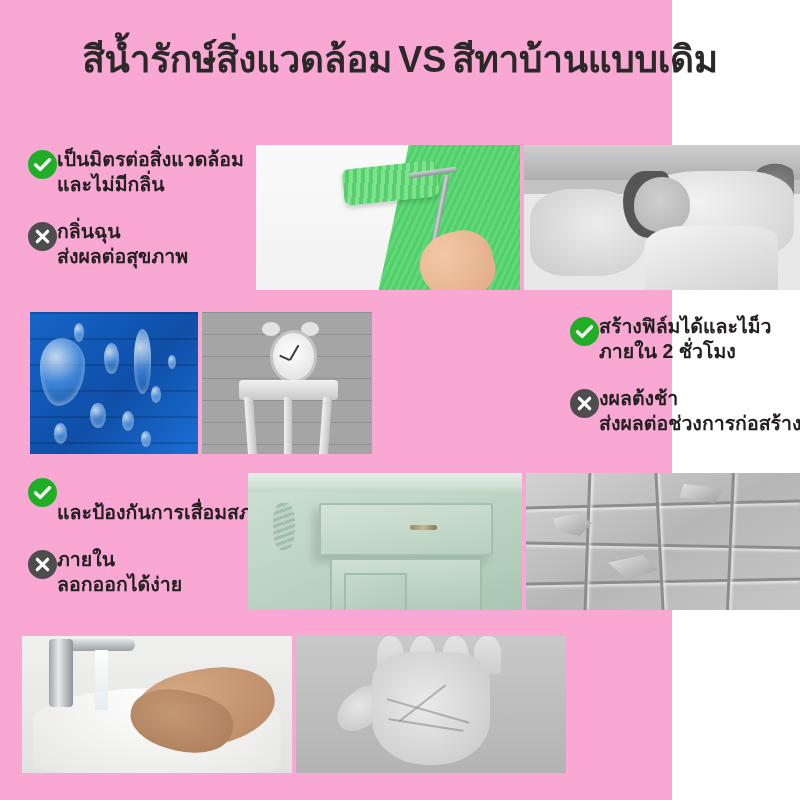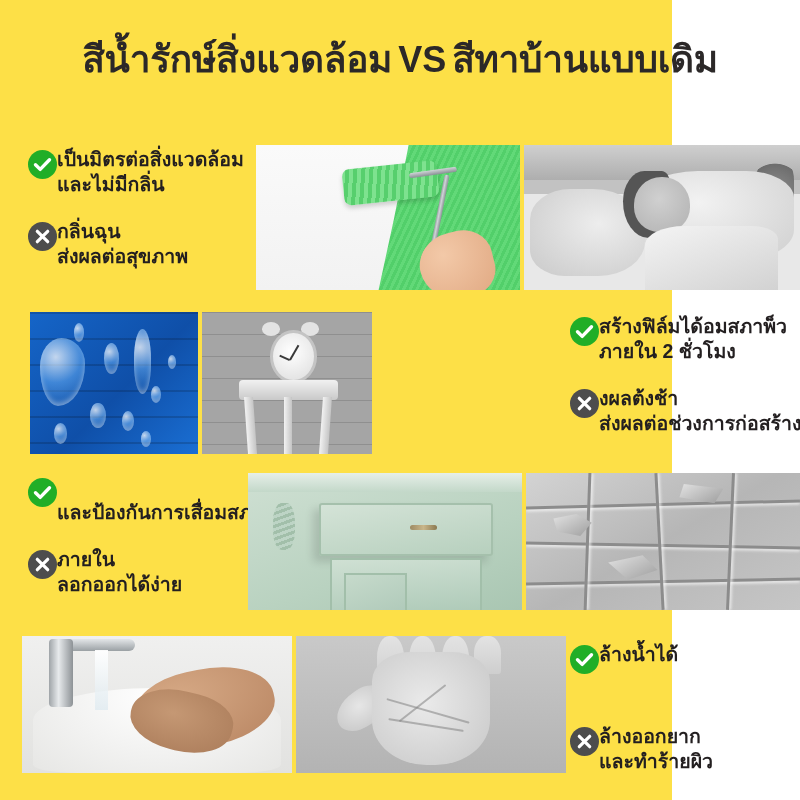--- a/index.html
+++ b/index.html
@@ -1,21 +1,21 @@
 <!DOCTYPE html>
 <html><head>
 <meta charset="utf-8">
 <style>
   html,body{margin:0;padding:0;}
   body{
     width:800px;height:800px;background:#ffffff;
     font-family:"Liberation Sans","DejaVu Sans",sans-serif;
     overflow:hidden;position:relative;
   }
-  .page{position:relative;width:672px;height:800px;background:#fde047;}
+  .page{position:relative;width:672px;height:800px;background:#f9a8d4;}
 
   
   .title{
     position:absolute;left:0;top:38px;width:800px;
     text-align:center;color:#2b2828;
     font-size:37px;font-weight:bold;letter-spacing:-0.3px;
     white-space:nowrap;line-height:1.2;
   }
   .title .vs{font-size:36px;font-weight:bold;padding:0 6px;letter-spacing:0px;}
 
@@ -239,21 +239,21 @@
       </div>
     </div>
     <div class="textblock" style="left:570px;width:230px;">
       <div class="claim pro">
         <span class="icon check">
           <svg viewBox="0 0 29 29">
               <path d="M7.5 14.8 L12.2 19.4 L21.5 9.8" fill="none" stroke="#ffffff" stroke-width="3.4" stroke-linecap="round" stroke-linejoin="round"></path>
             </svg>
         </span>
         <span class="lines">
-          <span>สร้างฟิล์มได้อมสภาพ็ว</span><br>
+          <span>สร้างฟิล์มได้และไม็ว</span><br>
           <span>ภายใน 2 ชั่วโมง</span>
         </span>
       </div>
       <div class="claim con">
         <span class="icon cross">
           <svg viewBox="0 0 29 29">
               <path d="M9.3 9.3 L19.7 19.7 M19.7 9.3 L9.3 19.7" stroke="#ffffff" stroke-width="3.2" stroke-linecap="round"></path>
             </svg>
         </span>
         <span class="lines">
@@ -329,38 +329,15 @@
           <div class="fg g2"></div>
           <div class="fg g3"></div>
           <div class="fg g4"></div>
         <div class="thumb"></div>
           <div class="palm"></div>
         <div class="line ln1"></div>
           <div class="line ln2"></div>
           <div class="line ln3"></div>
       </div>
     </div>
-    <div class="textblock" style="left:570px;width:230px;">
-      <div class="claim pro" style="margin-top:6px;">
-        <span class="icon check">
-          <svg viewBox="0 0 29 29">
-              <path d="M7.5 14.8 L12.2 19.4 L21.5 9.8" fill="none" stroke="#ffffff" stroke-width="3.4" stroke-linecap="round" stroke-linejoin="round"></path>
-            </svg>
-        </span>
-        <span class="lines">
-          <span>ล้างน้ำได้</span>
-        </span>
-      </div>
-      <div class="claim con" style="margin-top:50px;">
-        <span class="icon cross">
-          <svg viewBox="0 0 29 29">
-              <path d="M9.3 9.3 L19.7 19.7 M19.7 9.3 L9.3 19.7" stroke="#ffffff" stroke-width="3.2" stroke-linecap="round"></path>
-            </svg>
-        </span>
-        <span class="lines">
-          <span>ล้างออกยาก</span><br>
-          <span>และทำร้ายผิว</span>
-        </span>
-      </div>
-    </div>
   </div>
 
 </div>
 
 </body></html>

